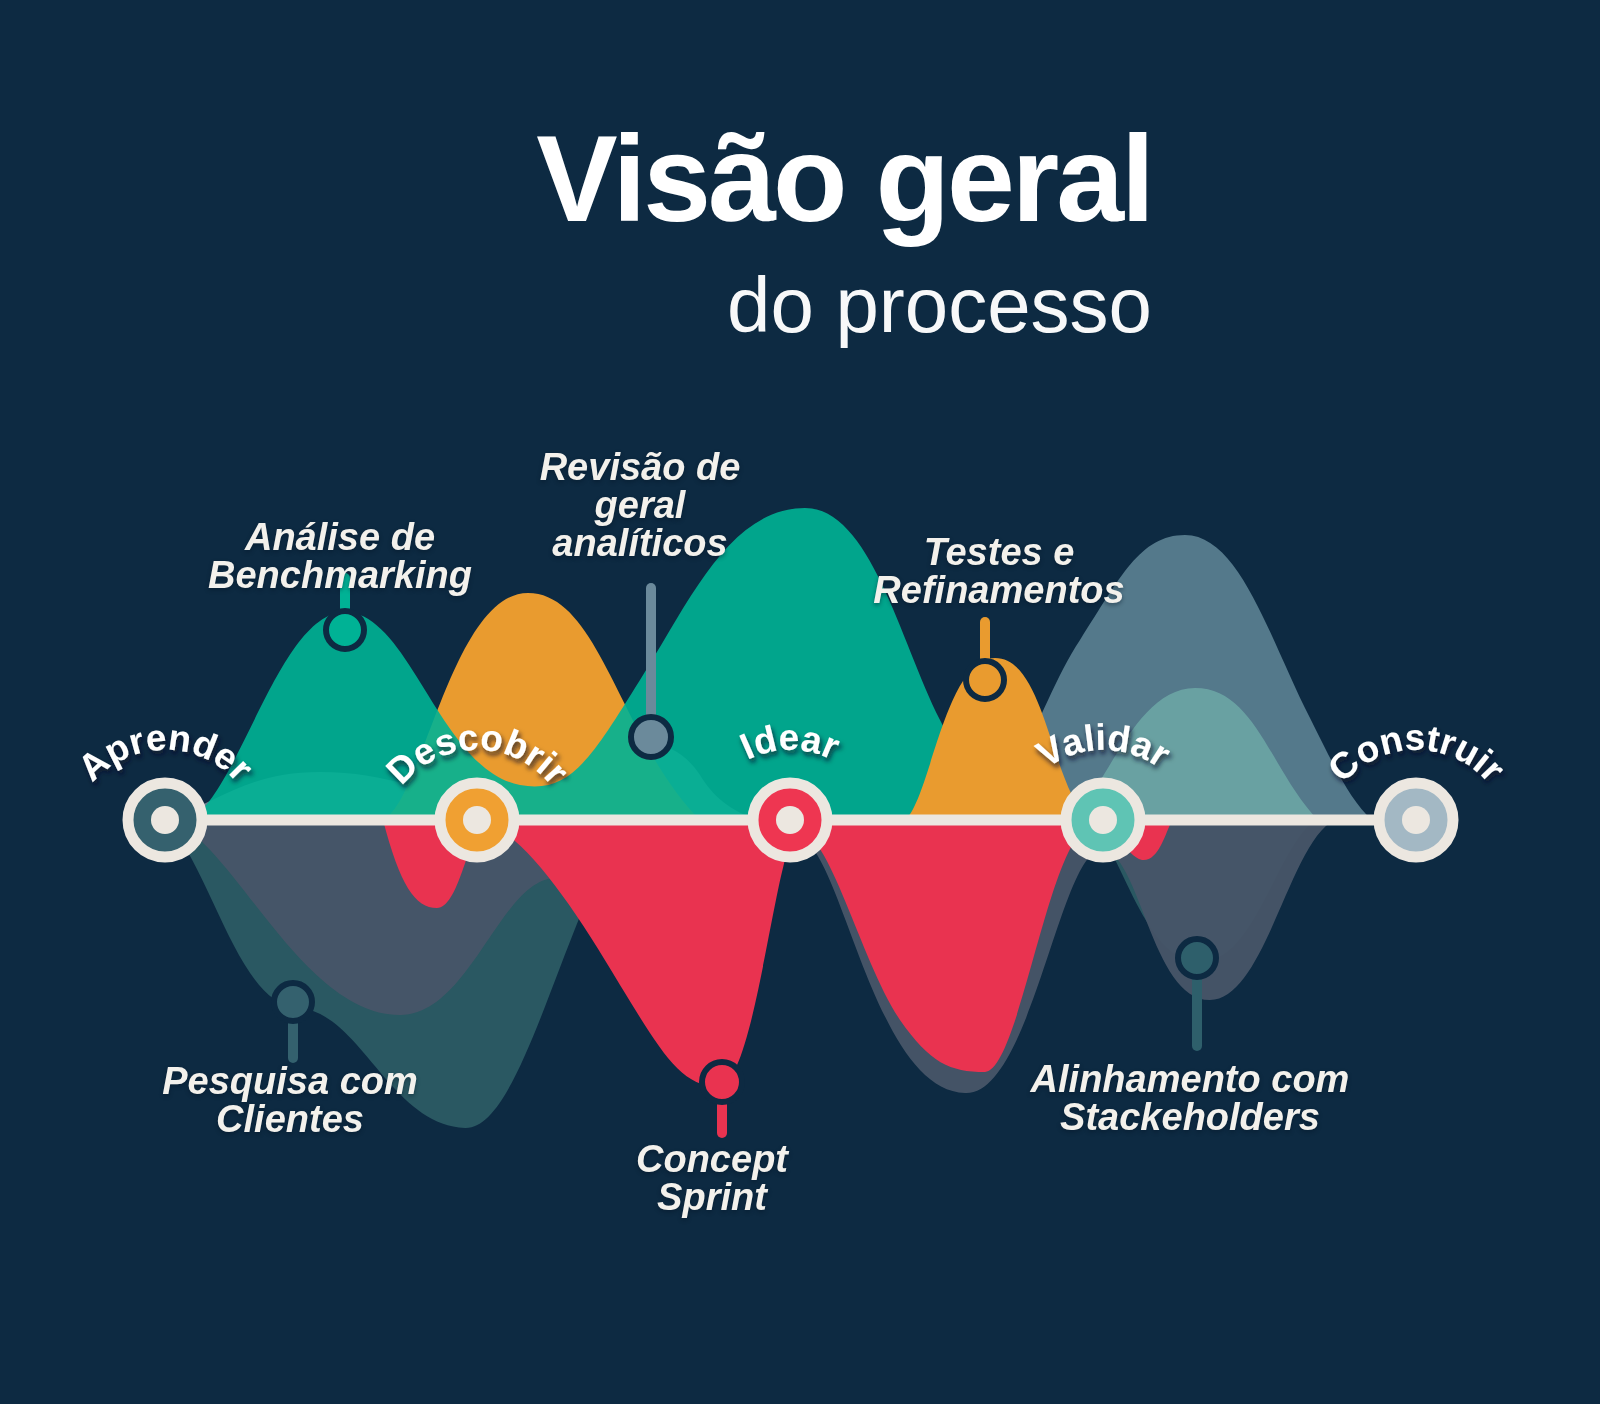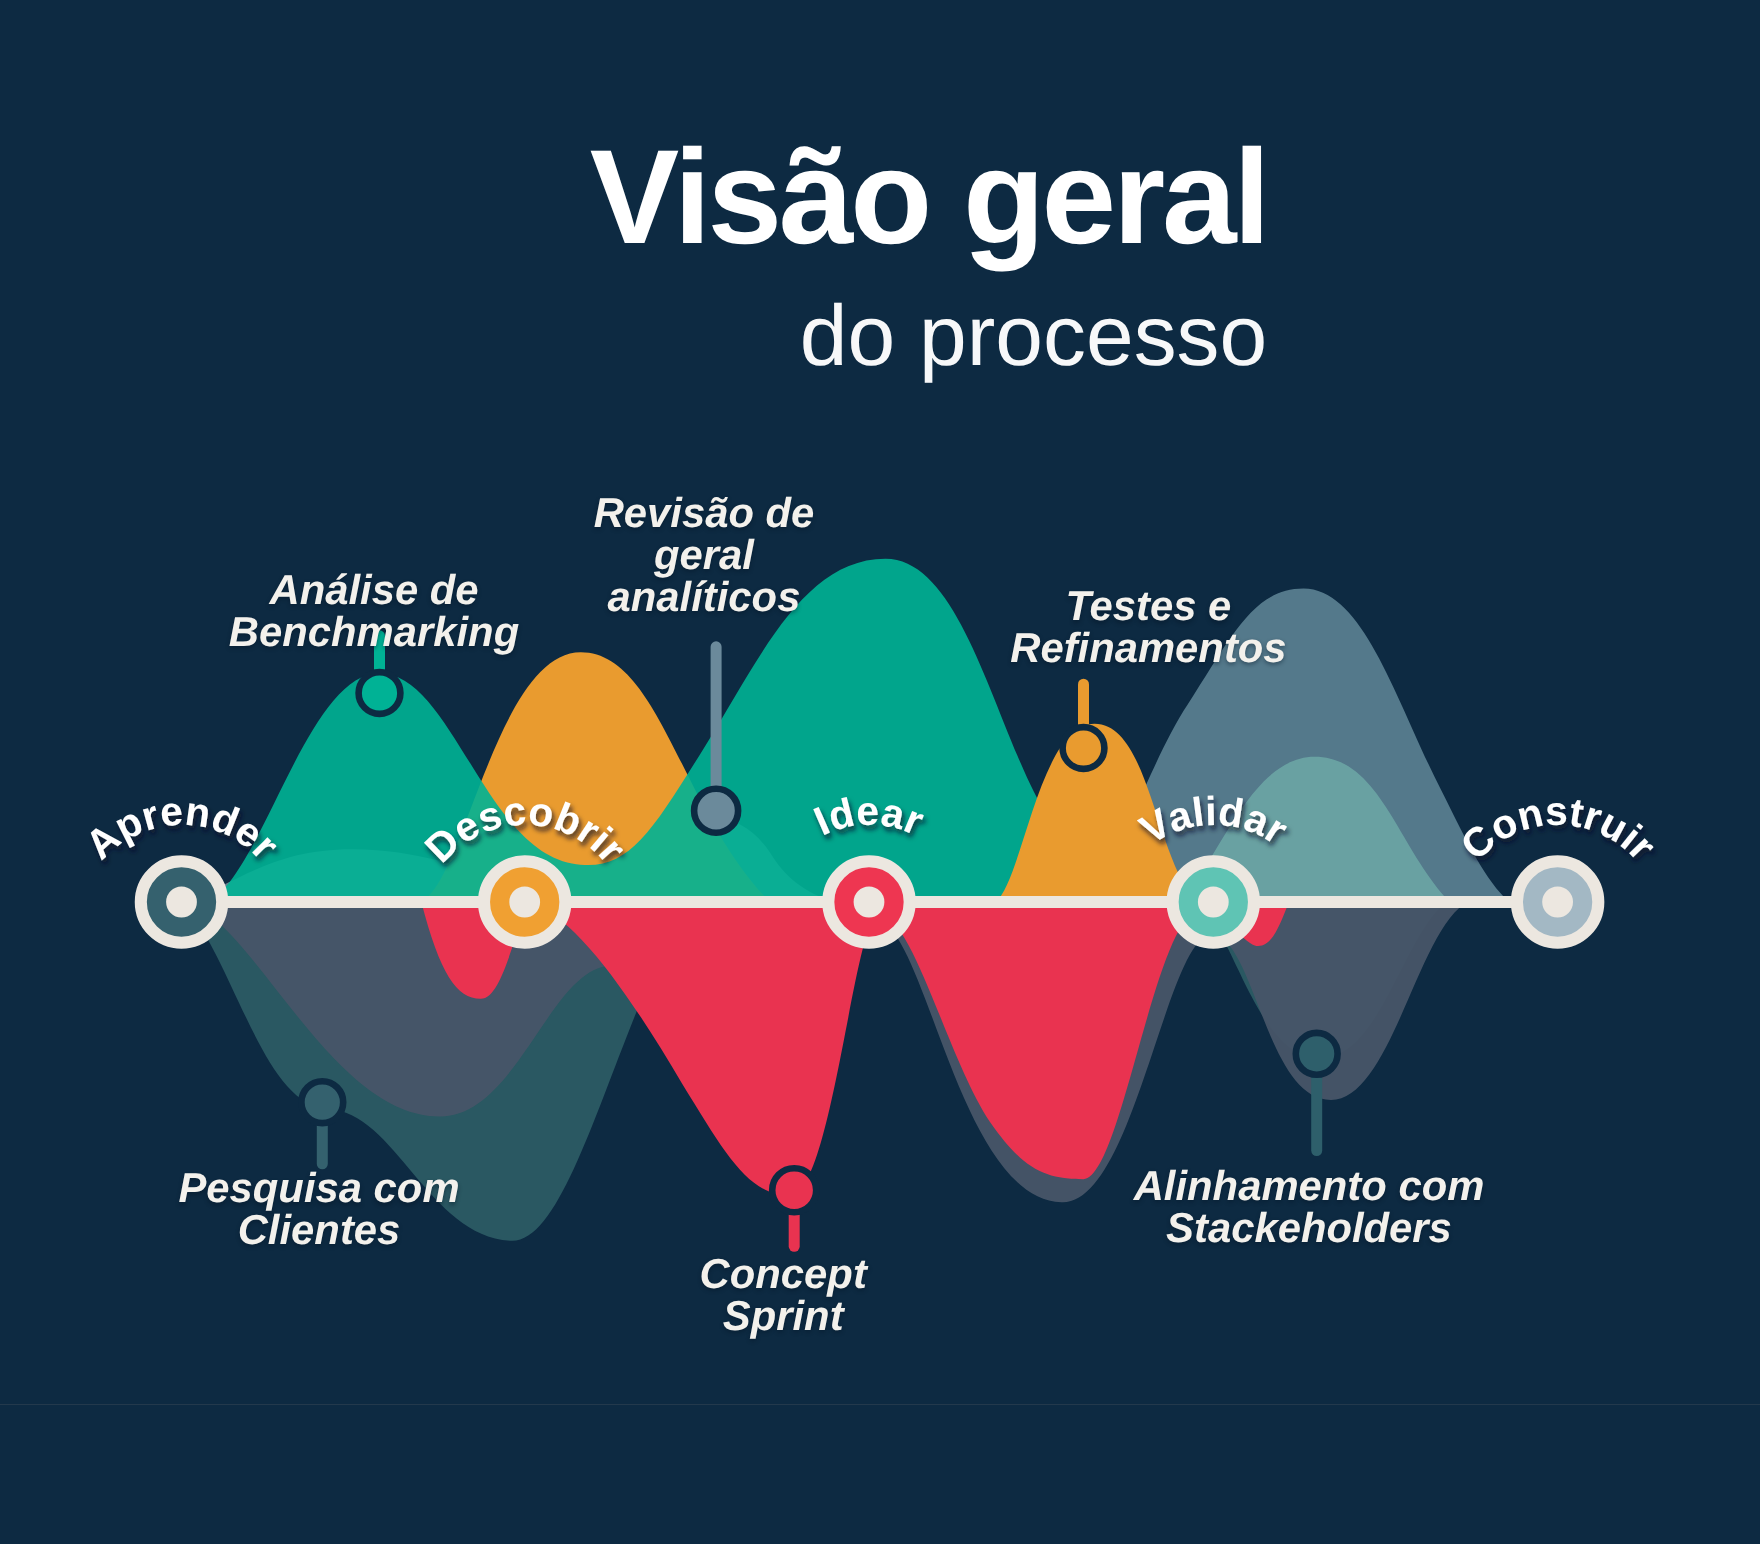--- a/index.html
+++ b/index.html
@@ -178,21 +178,21 @@
     <div>Análise de</div>
     <div>Benchmarking</div>
   </div>
 
   <div class="callout" style="left:640px;top:448px;">
     <div>Revisão de</div>
     <div>geral</div>
     <div>analíticos</div>
   </div>
 
-  <div class="callout" style="left:1044px;top:533px;">
+  <div class="callout" style="left:999px;top:533px;">
     <div>Testes e</div>
     <div>Refinamentos</div>
   </div>
 
   <div class="callout" style="left:290px;top:1062px;">
     <div>Pesquisa com</div>
     <div>Clientes</div>
   </div>
 
   <div class="callout" style="left:1190px;top:1060px;">

